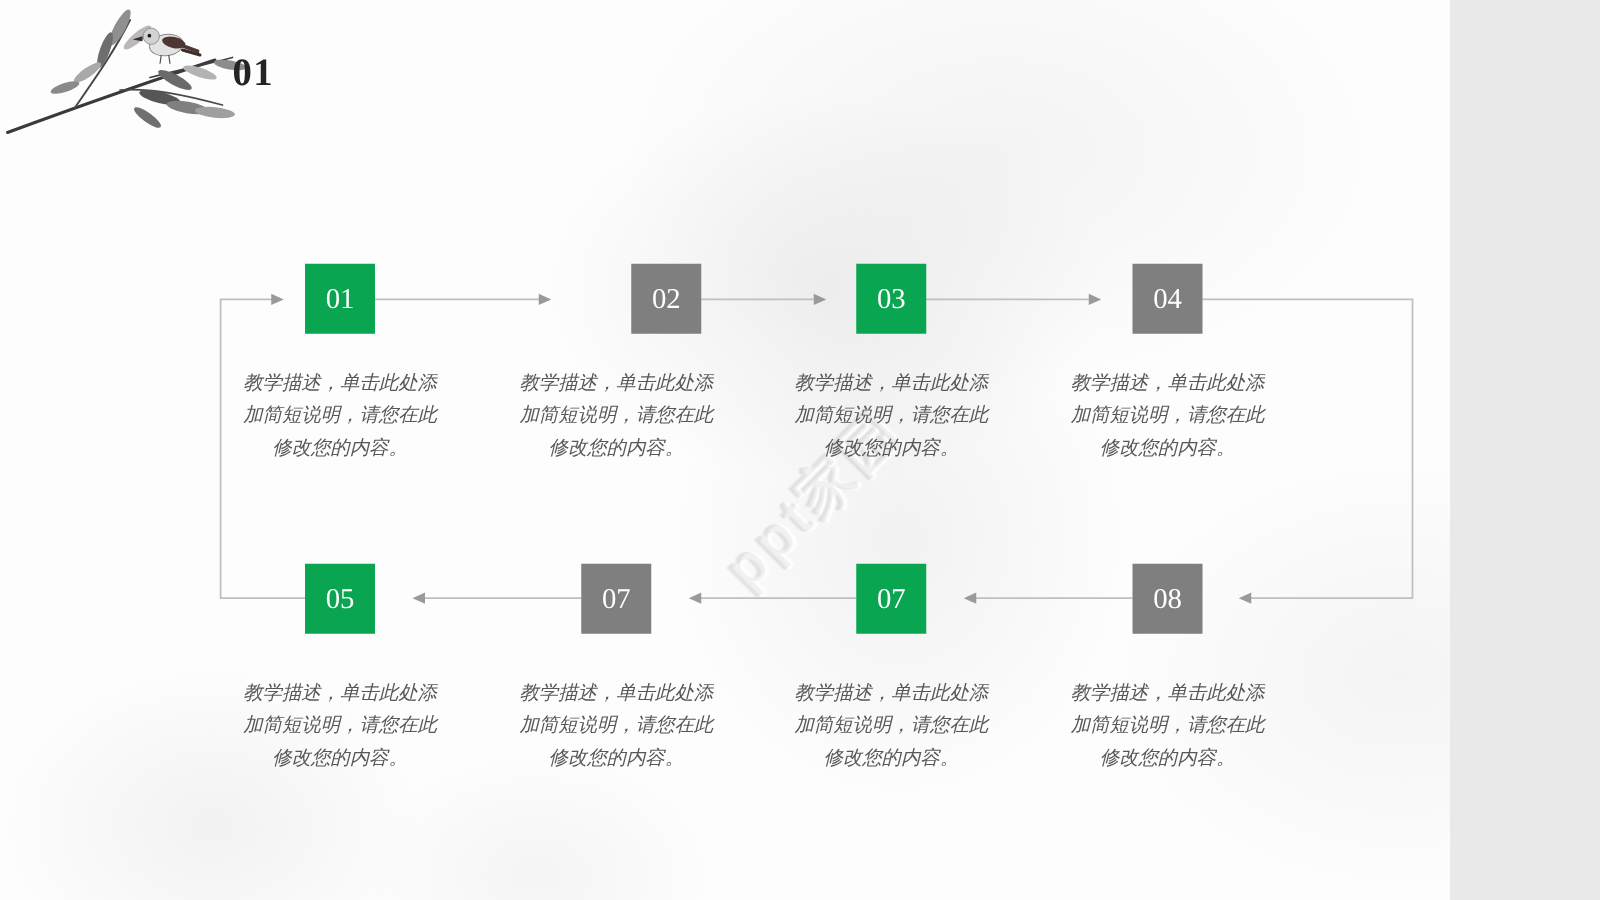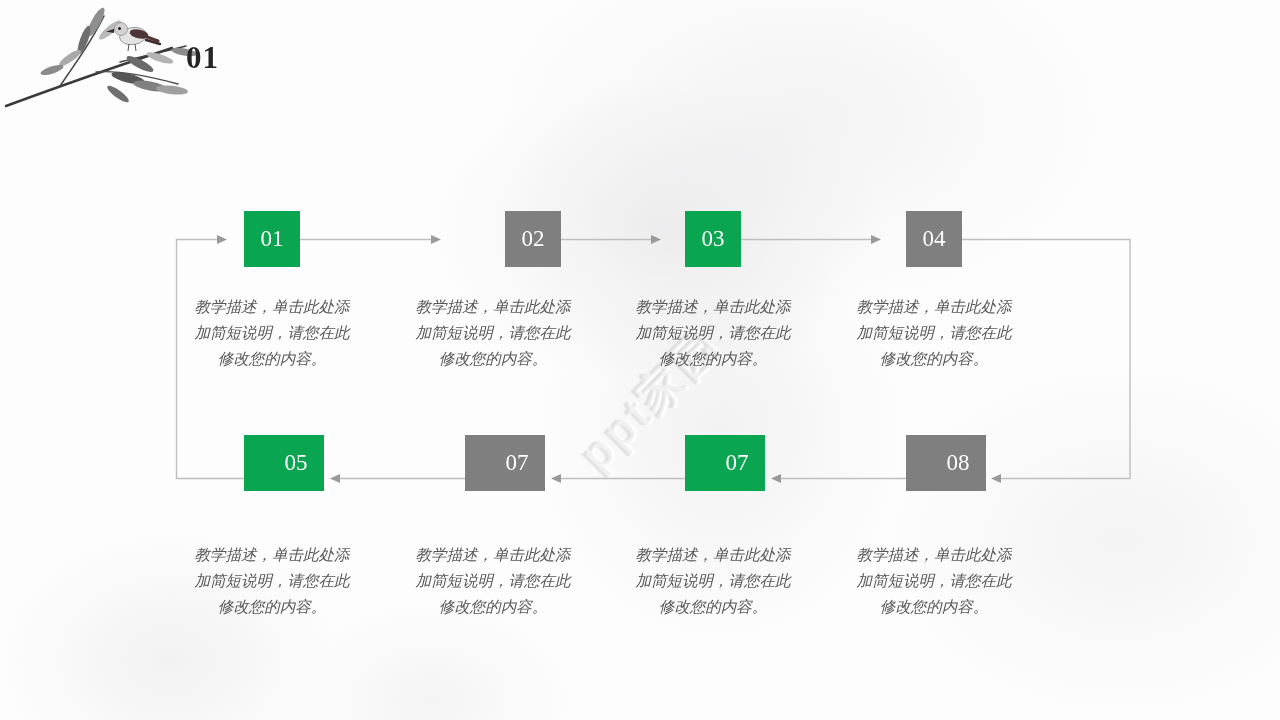--- a/index.html
+++ b/index.html
@@ -1,17 +1,17 @@
 <!DOCTYPE html>
 <html><head>
 <meta charset="utf-8">
 <style>
   html,body{margin:0;padding:0;background:#e9e9e9;}
   .slide{
-    position:relative;width:1280px;height:720px;overflow:hidden;
+    position:relative;width:1160px;height:720px;overflow:hidden;
     background:
       radial-gradient(ellipse 320px 220px at 660px 230px, rgba(208,208,212,.32), transparent 70%),
       radial-gradient(ellipse 260px 300px at 720px 430px, rgba(212,212,216,.28), transparent 70%),
       radial-gradient(ellipse 420px 260px at 800px 120px, rgba(214,214,218,.25), transparent 72%),
       radial-gradient(ellipse 240px 180px at 170px 660px, rgba(208,208,212,.25), transparent 70%),
       radial-gradient(ellipse 320px 240px at 1120px 540px, rgba(212,212,216,.22), transparent 72%),
       radial-gradient(ellipse 200px 140px at 430px 700px, rgba(210,210,214,.20), transparent 70%),
       #fdfdfd;
     font-family:"Liberation Sans","DejaVu Sans",sans-serif;
   }
@@ -36,21 +36,21 @@
   .step-box{
     position:absolute;width:56px;height:56px;
     display:flex;align-items:center;justify-content:center;
     color:#ffffff;font-family:"Liberation Serif","DejaVu Serif",serif;font-size:23px;
     cursor:pointer;
   }
   .step-desc{
     position:absolute;width:204px;text-align:center;
     color:#575757;font-size:15.5px;line-height:26px;cursor:text;font-style:italic;
   }
-  .r1.step-box{top:211px;} .r2.step-box{top:435px;padding-left:24px;}
+  .r1.step-box{top:211px;} .r2.step-box{top:451px;}
   .c1.step-box{left:244px;} .c2.step-box{left:465px;} .c3.step-box{left:685px;} .c4.step-box{left:906px;}
   .r1.step-desc{top:294px;} .r2.step-desc{top:542px;}
   .c1.step-desc{left:170px;} .c2.step-desc{left:391px;} .c3.step-desc{left:611px;} .c4.step-desc{left:832px;}
 </style>
 </head>
 <body>
 
 <div class="slide">
 
   <svg class="branch-illustration" viewBox="0 0 280 118">

